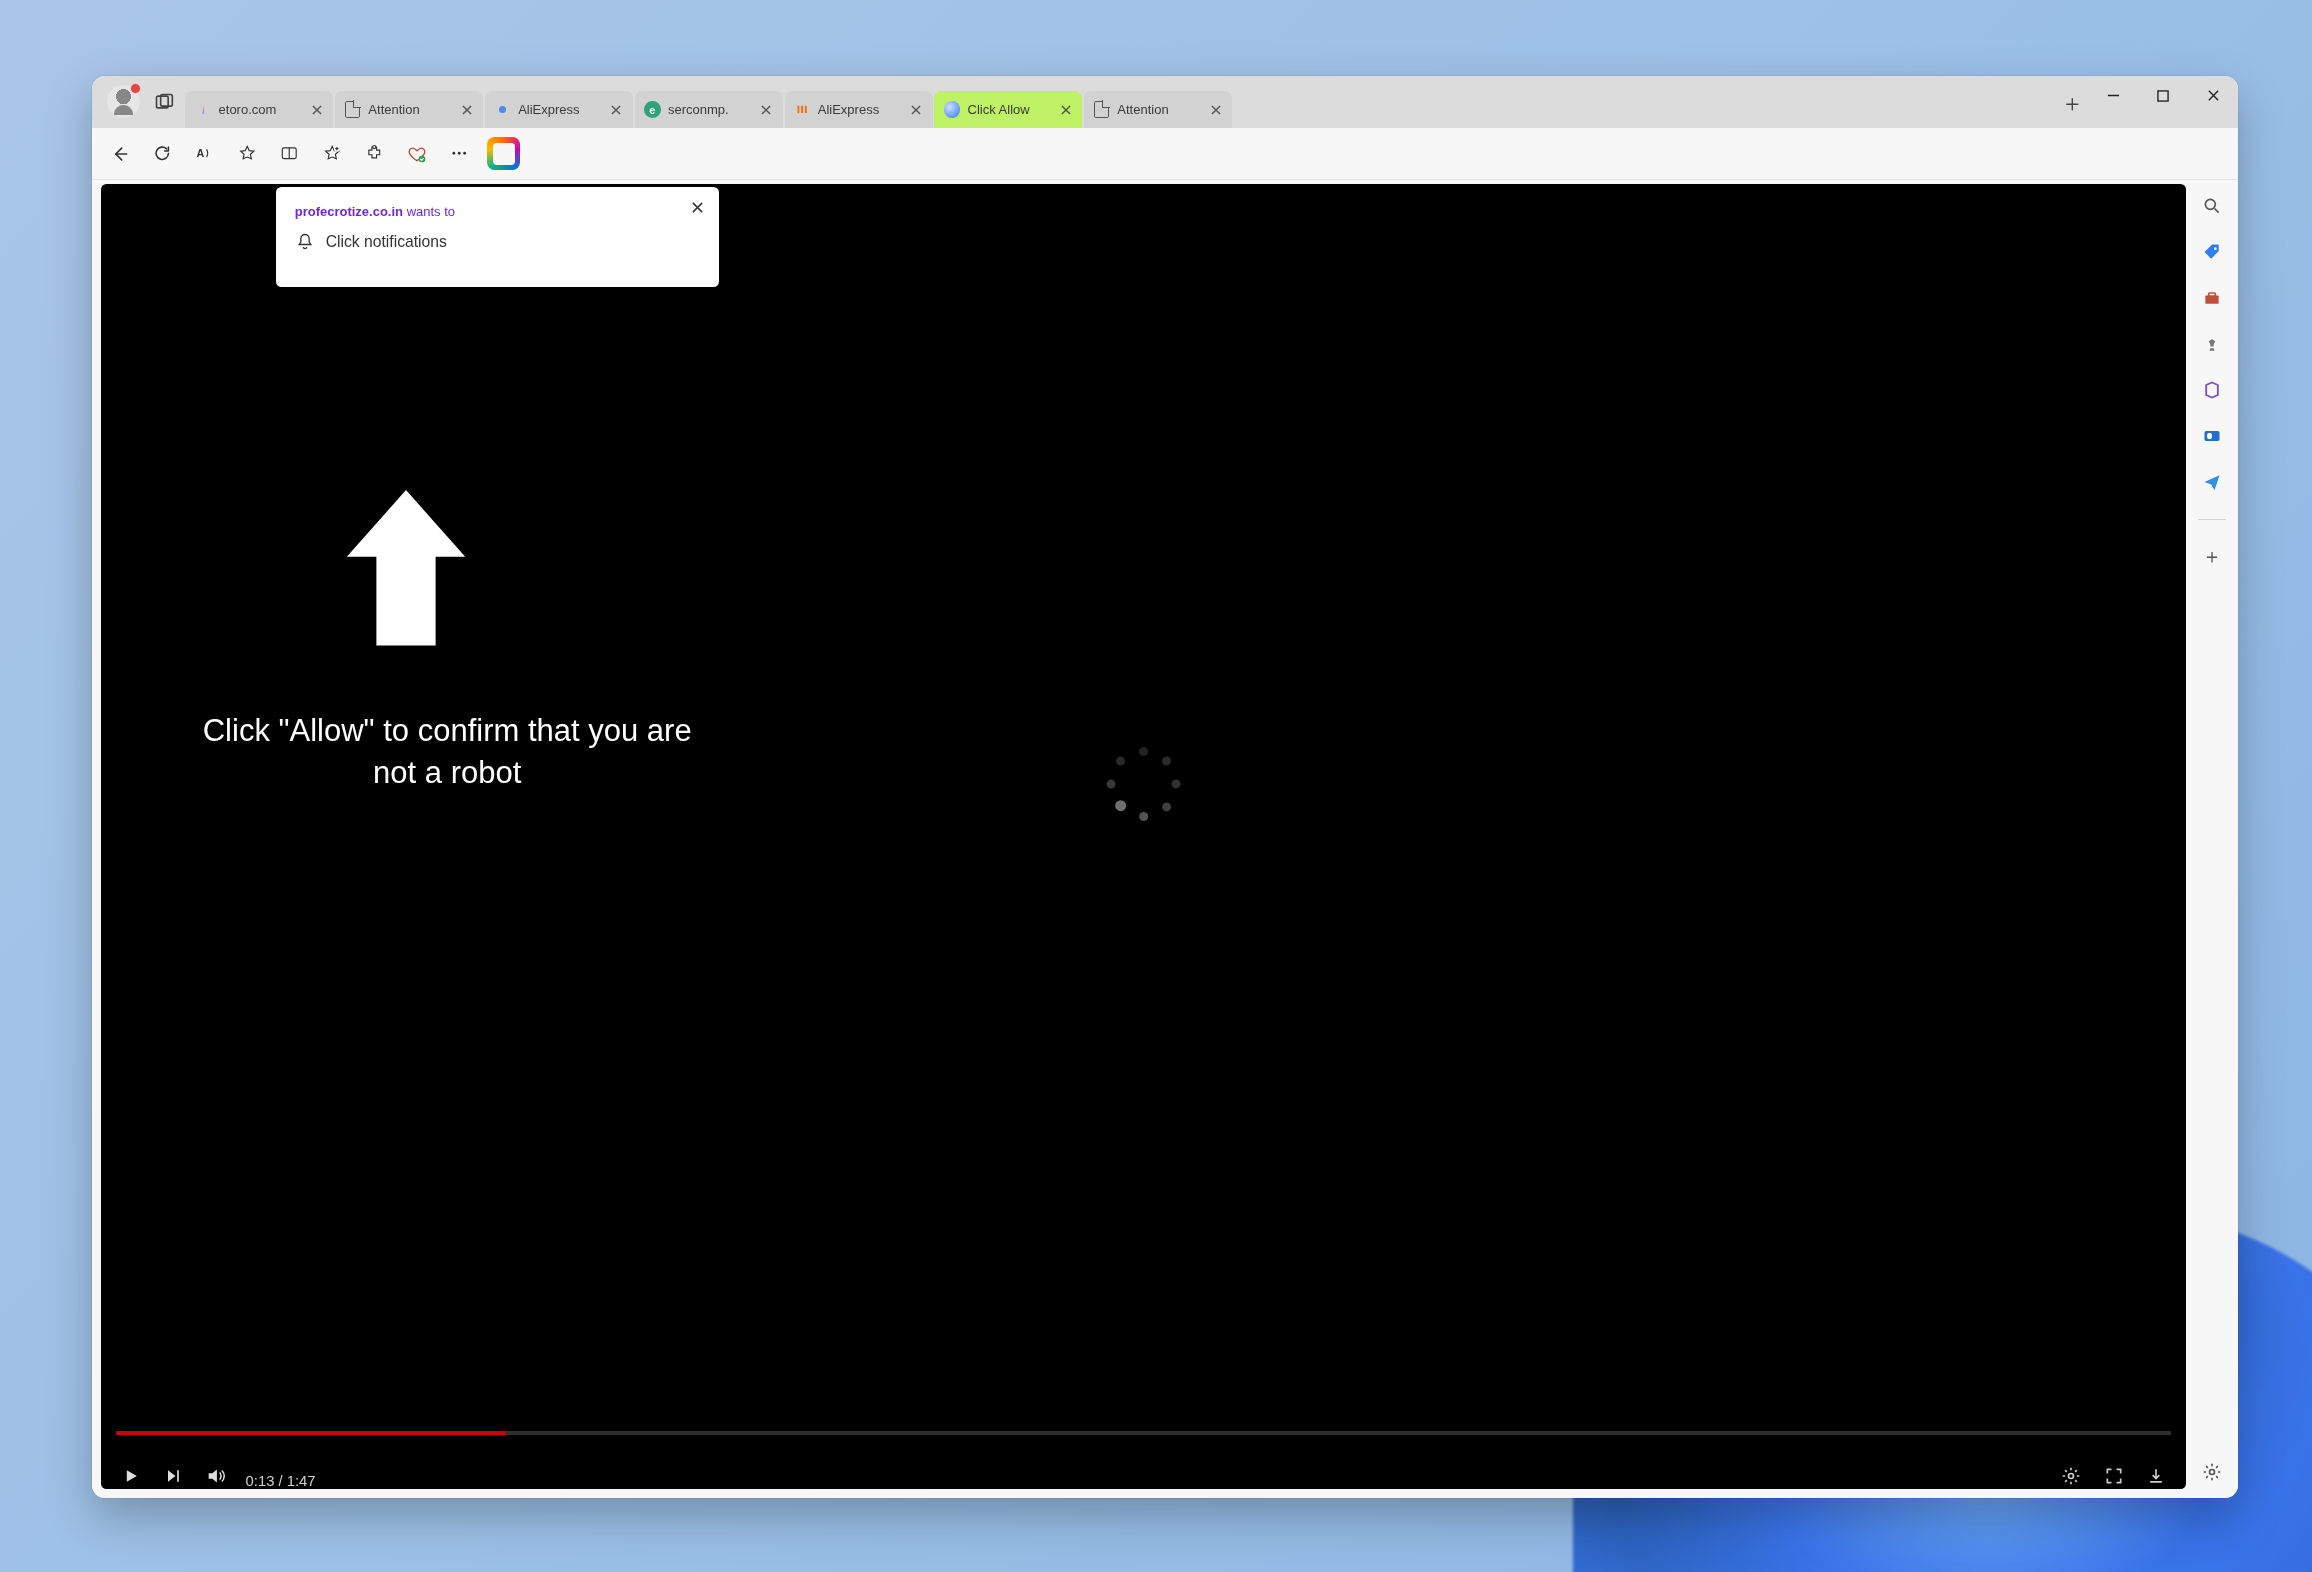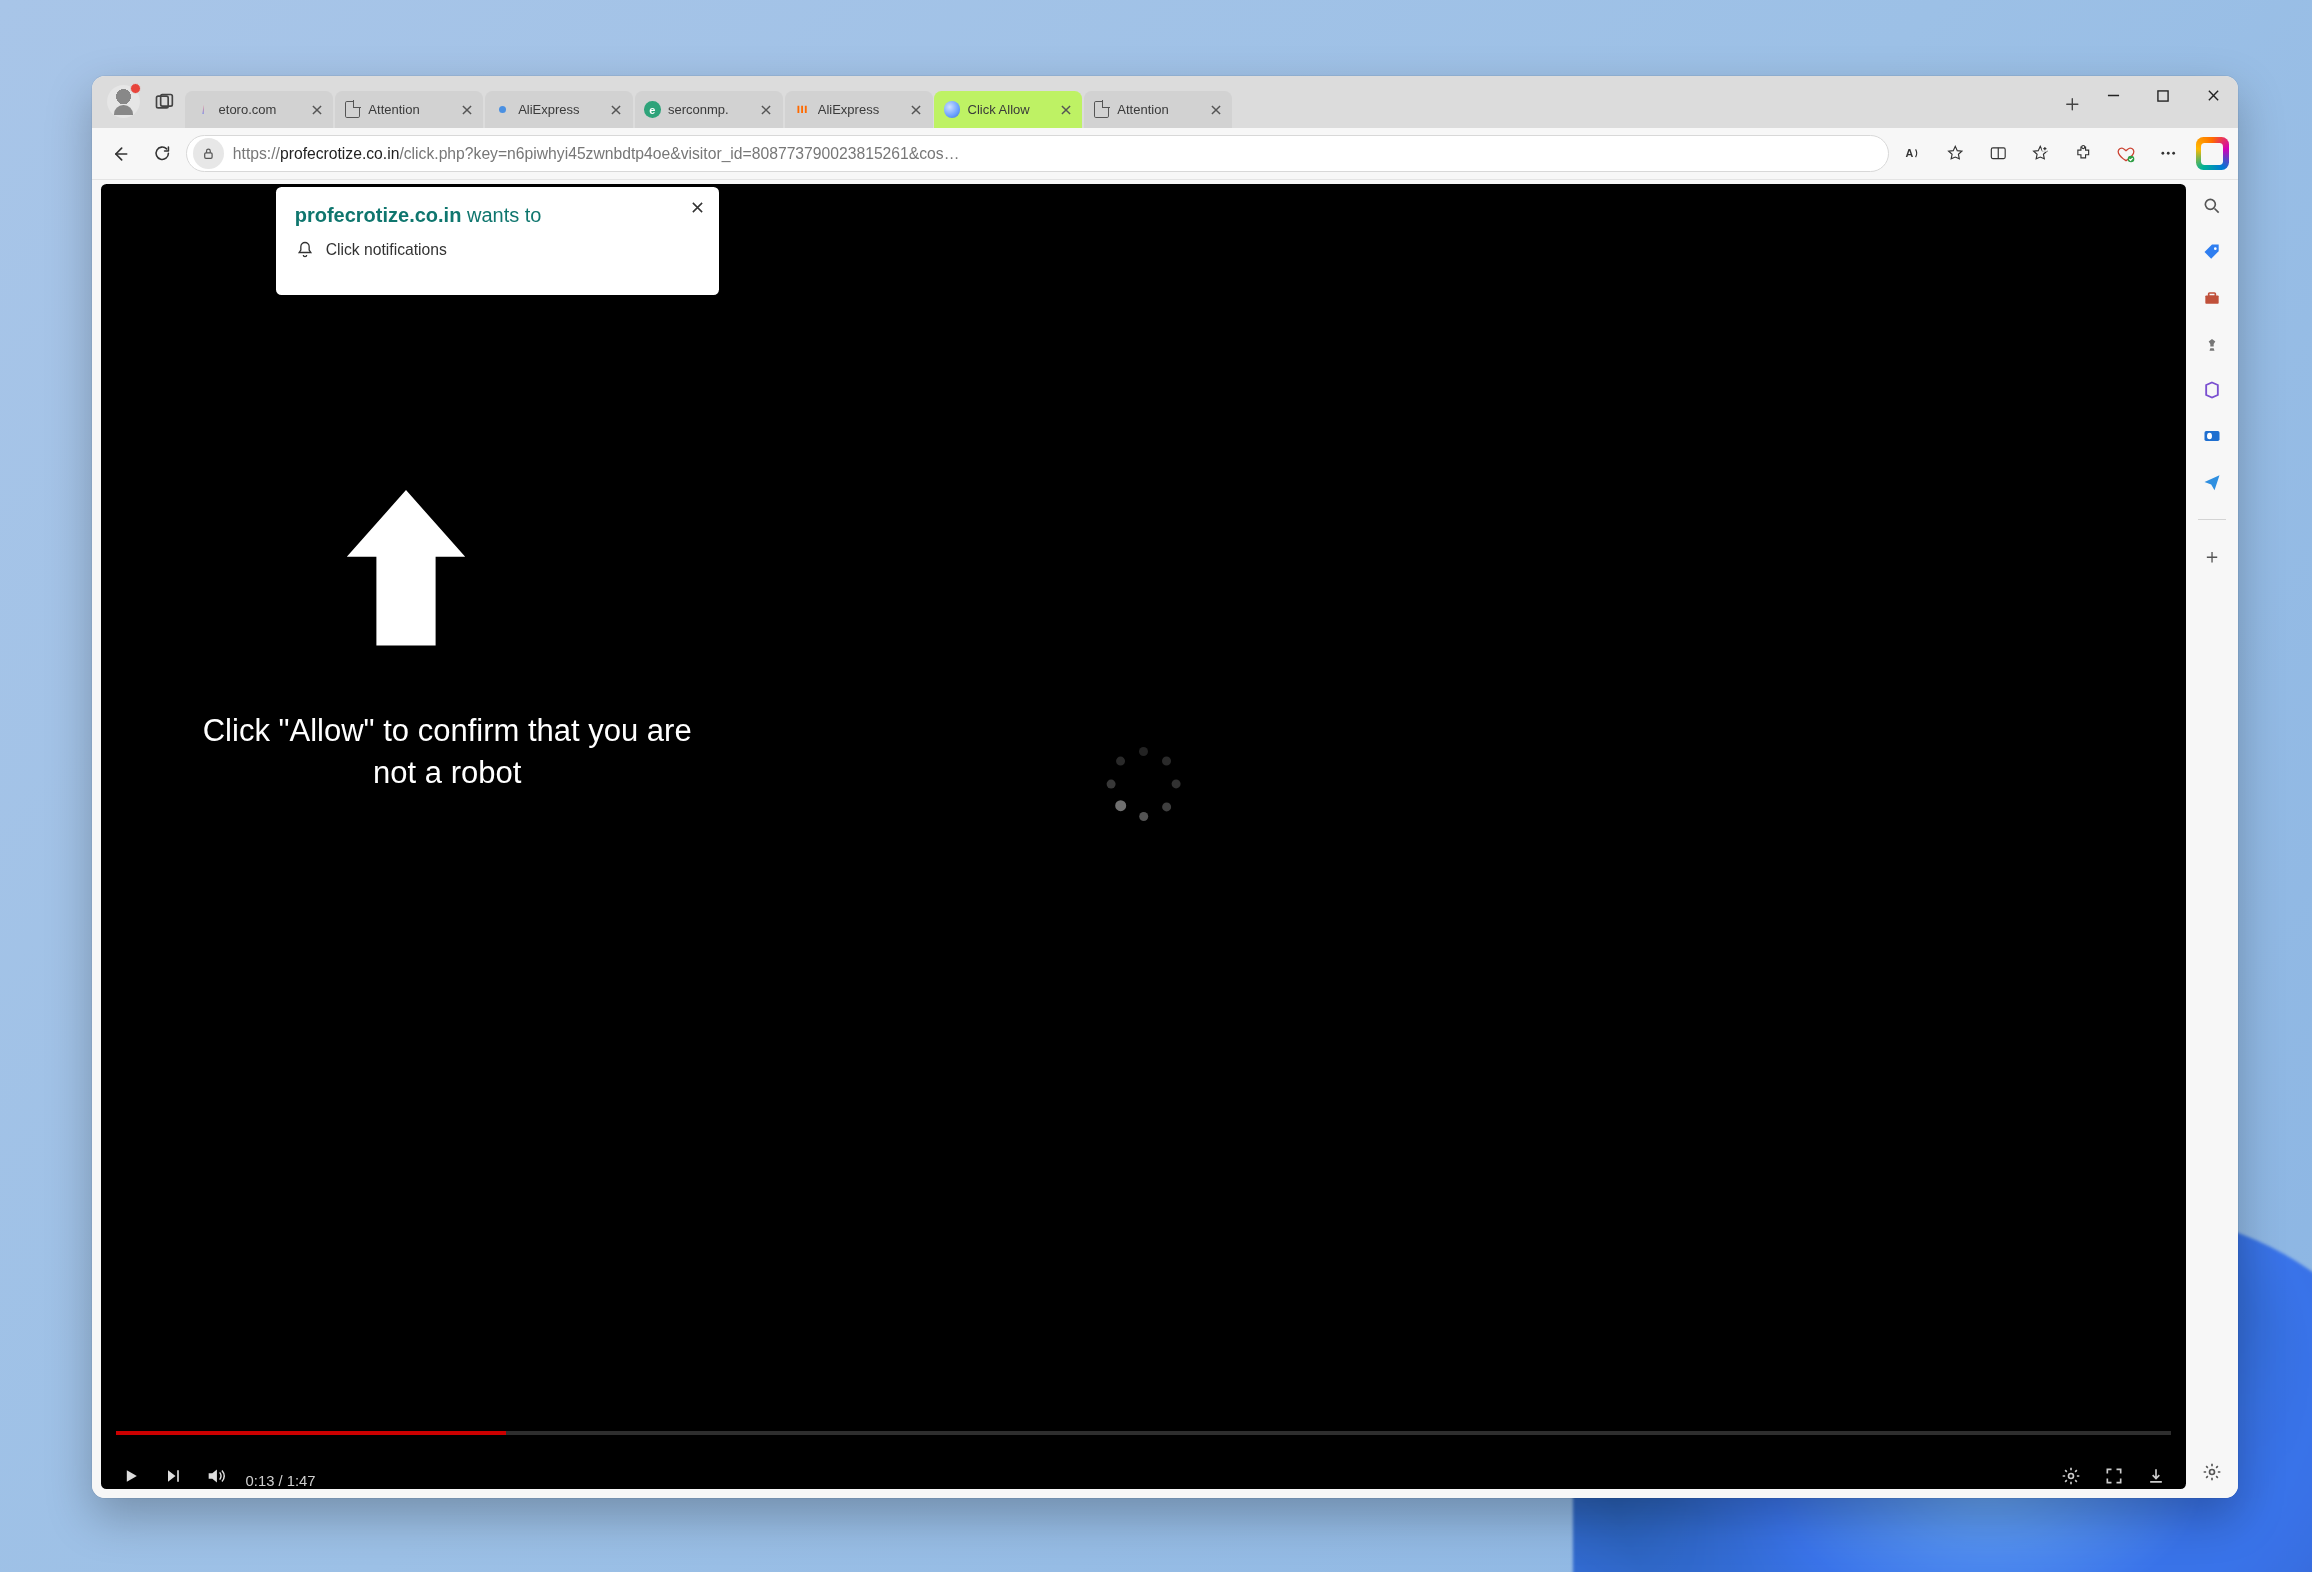--- a/index.html
+++ b/index.html
@@ -152,21 +152,21 @@
 
 
 .perm-popup{
   position:absolute;left:175px;top:3.7px;width:443px;
   background:#fff;border-radius:5.5px;box-shadow:0 9.2px 26px rgba(0,0,0,.28),0 0 0 0.9px rgba(0,0,0,.08);
   padding:16.6px 18.5px 18.5px;
 }
 .perm-popup .px{
   position:absolute;right:9.2px;top:7.4px;width:26px;height:26px;display:flex;align-items:center;justify-content:center;color:#333;
 }
-.perm-popup .ptitle{font-size:20px;color:#0f766e;padding-right:26px;}
+.perm-popup .ptitle{font-size:13px;color:#6d28d9;padding-right:26px;}
 .perm-popup .ptitle b{font-weight:600;}
 .perm-popup .prow{display:flex;align-items:center;gap:11px;margin:13px 0 16.6px 0;color:#333;font-size:15.7px;}
 .perm-popup .prow .bell{width:20px;height:20px;}
 .perm-popup .btns{display:flex;gap:13px;}
 .perm-popup button{
   flex:1;height:39px;font-size:16.6px;color:#222;background:#ececec;border:0.9px solid #ececec;border-radius:1.8px;cursor:pointer;
 }
 .perm-popup button.block{background:#fff;border:0.9px solid #6a6a6a;}
 
 
@@ -306,31 +306,20 @@
           <path d="M14 5l-7 7 7 7" fill="none" stroke="#333" stroke-width="2" stroke-linecap="round" stroke-linejoin="round"></path>
           <path d="M7 12h13" stroke="#333" stroke-width="2" stroke-linecap="round"></path>
         </svg>
     </div>
     <div class="nav-btn">
       <svg width="18.5" height="18.5" viewBox="0 0 24 24">
           <path d="M20 12a8 8 0 1 1-2.34-5.66" fill="none" stroke="#333" stroke-width="2" stroke-linecap="round"></path>
           <path d="M20 4v5h-5" fill="none" stroke="#333" stroke-width="2" stroke-linecap="round" stroke-linejoin="round"></path>
         </svg>
     </div>
-    <div class="addrbar">
-      <div class="lock">
-        <svg width="14.8" height="14.8" viewBox="0 0 24 24">
-            <rect x="6" y="11" width="12" height="9" rx="2" fill="none" stroke="#555" stroke-width="2"></rect>
-            <path d="M9 11V8a3 3 0 0 1 6 0v3" fill="none" stroke="#555" stroke-width="2"></path>
-          </svg>
-      </div>
-      <div class="url">
-        <span>https://</span><span class="host">profecrotize.co.in</span><span>/click.php?key=n6piwhyi45zwnbdtp4oe&amp;visitor_id=808773790023815261&amp;cos…</span>
-      </div>
-    </div>
     <div class="tool-icon">
         <svg width="18.5" height="18.5" viewBox="0 0 24 24">
           <text x="2" y="17" font-size="14" font-weight="700" fill="#333">A</text>
           <path d="M15 7q3 5 0 10" stroke="#333" stroke-width="1.5" fill="none"></path>
         </svg>
       </div>
     <div class="tool-icon">
         <svg width="18.5" height="18.5" viewBox="0 0 24 24">
           <path d="M12 3l2.6 5.6 6 .6-4.5 4.1 1.2 6L12 16.9 6.7 19.3l1.2-6L3.4 9.2l6-.6z" fill="none" stroke="#333" stroke-width="1.5"></path>
         </svg>

